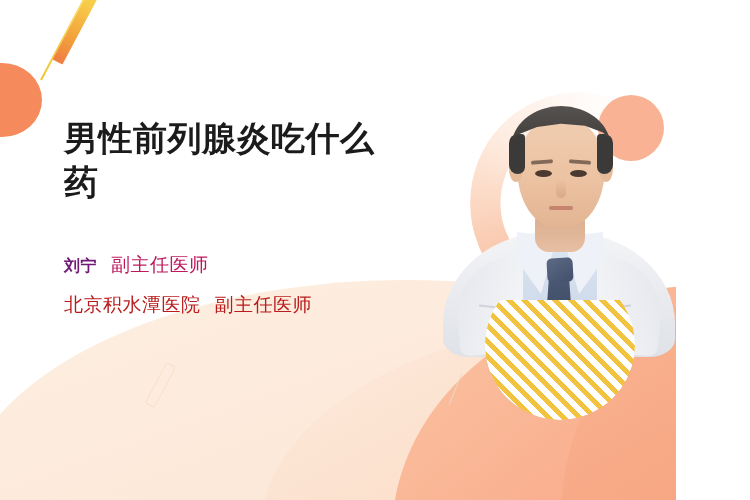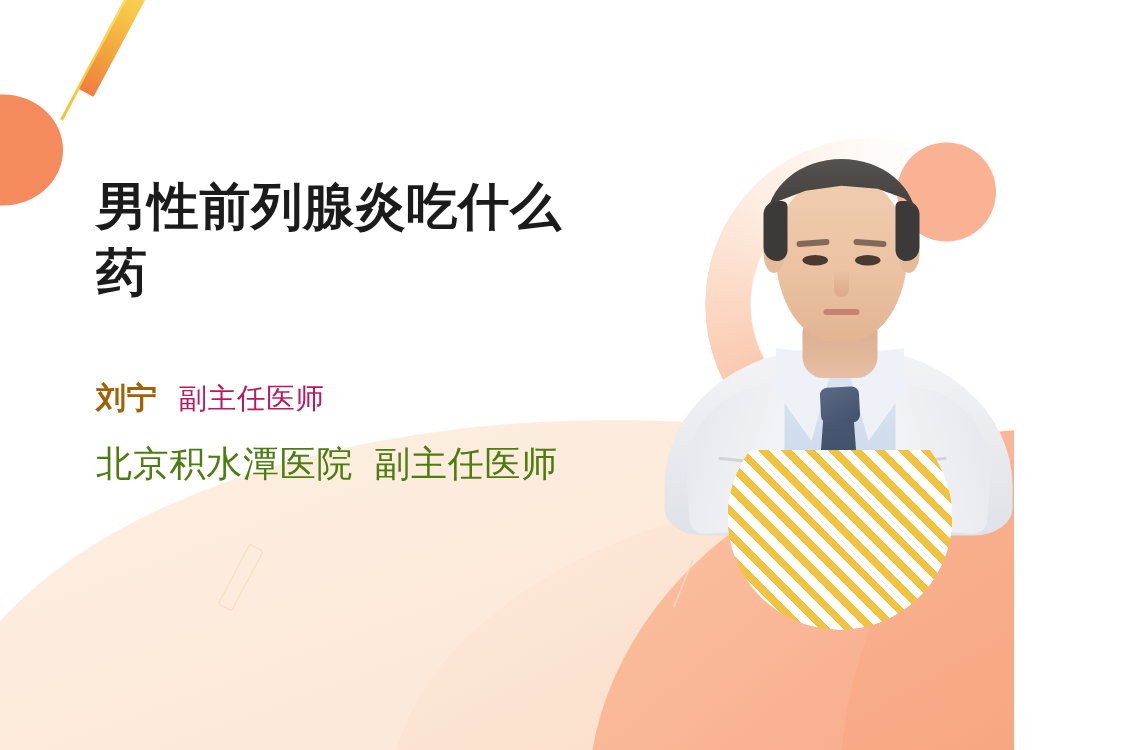--- a/index.html
+++ b/index.html
@@ -410,41 +410,41 @@
     letter-spacing: .5px;
     max-width: 330px;
   }
   .doctor-line {
     margin-top: 48px;
     display: flex;
     align-items: baseline;
     gap: 14px;
   }
   .doctor-name {
-    font-size: 20px;
+    font-size: 16px;
     font-weight: 700;
-    color: #a16207;
+    color: #701a75;
     letter-spacing: .5px;
   }
   .doctor-title {
     font-size: 19px;
     font-weight: 400;
     color: #be185d;
     letter-spacing: .5px;
   }
   .hospital-line {
     margin-top: 14px;
     display: flex;
     align-items: baseline;
     gap: 14px;
   }
   .hospital-name, .department {
-    font-size: 24px;
+    font-size: 19px;
     font-weight: 400;
-    color: #4d7c0f;
+    color: #b91c1c;
     letter-spacing: .5px;
     text-align: right;
   }
 </style>
 </head>
 <body>
 
 <div id="card">
 
   <div class="deco stripe-thin"></div>

